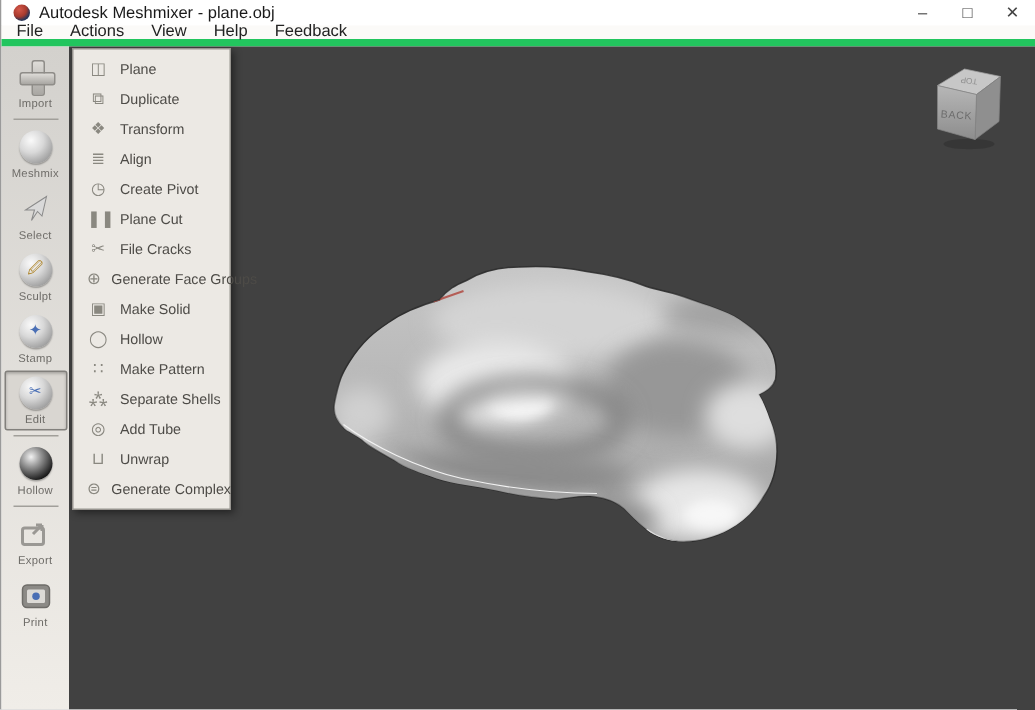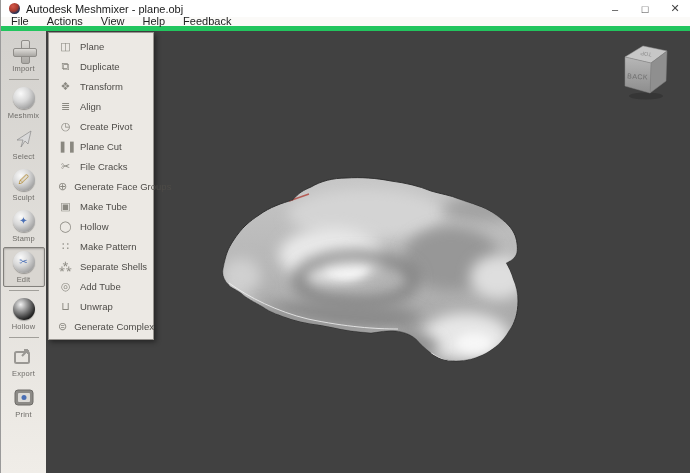--- a/index.html
+++ b/index.html
@@ -195,21 +195,21 @@
           <div class="menu-item">
             <span class="menu-item-icon">✂</span>
             <span class="menu-item-label">File Cracks</span>
           </div>
           <div class="menu-item">
             <span class="menu-item-icon">⊕</span>
             <span class="menu-item-label">Generate Face Groups</span>
           </div>
           <div class="menu-item">
             <span class="menu-item-icon">▣</span>
-            <span class="menu-item-label">Make Tube</span>
+            <span class="menu-item-label">Make Solid</span>
           </div>
           <div class="menu-item">
             <span class="menu-item-icon">◯</span>
             <span class="menu-item-label">Hollow</span>
           </div>
           <div class="menu-item">
             <span class="menu-item-icon">∷</span>
             <span class="menu-item-label">Make Pattern</span>
           </div>
           <div class="menu-item">

